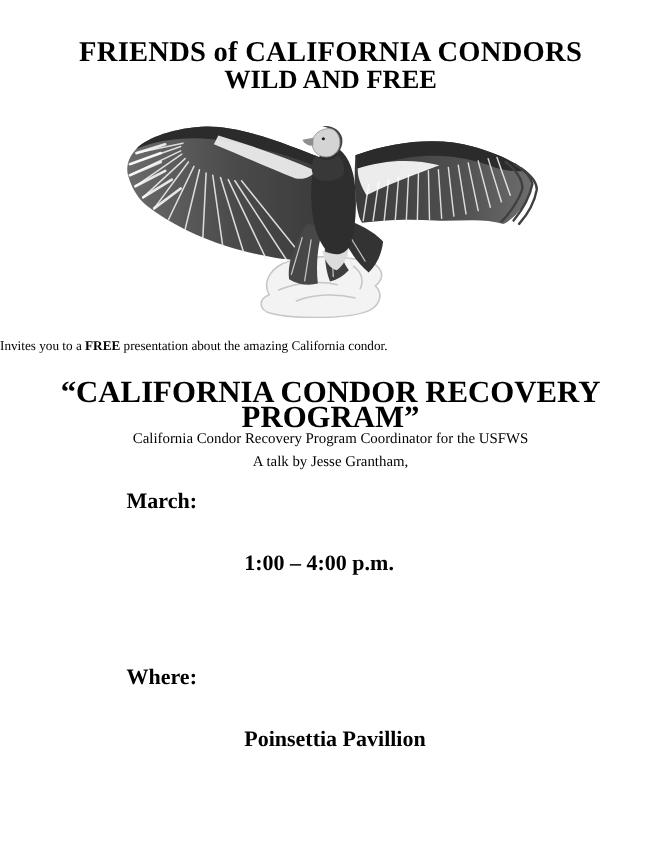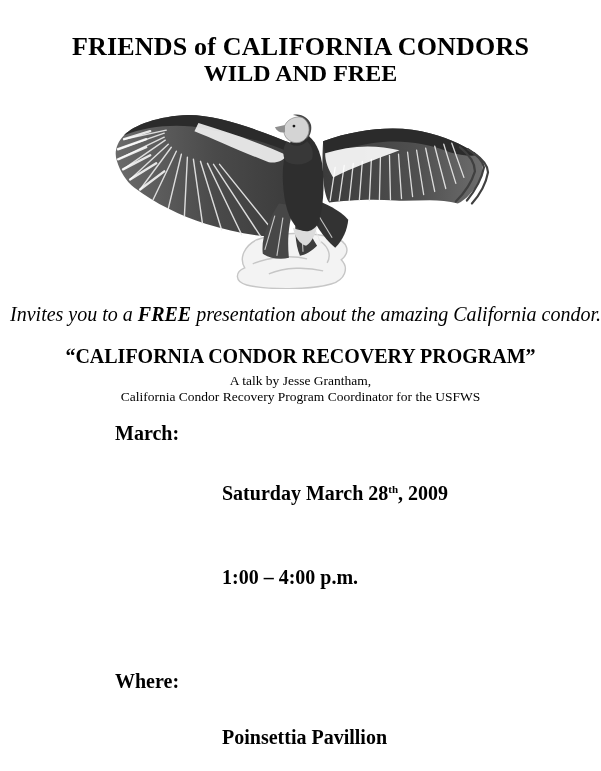--- a/index.html
+++ b/index.html
@@ -27,29 +27,28 @@
     line-height: 23px;
     text-align: center;
   }
   .condor-wrap {
     margin: 18px auto 0 auto;
     width: 384px;
     height: 186px;
   }
   .invite {
     margin: 15px 0 0 0;
-    font-size: 20px;
+    font-size: 12px;
     line-height: 20px;
-    text-align: right;
+    text-align: left;
     white-space: pre-wrap;
-    font-style: italic;
   }
   .program-title {
     margin: 21px 0 0 0;
-    font-size: 20px;
+    font-size: 28px;
     font-weight: bold;
     line-height: 23px;
     text-align: center;
   }
   .sub-line {
     font-size: 13.5px;
     line-height: 15.5px;
     text-align: center;
   }
   .sub-line.first { margin-top: 5px; }
@@ -172,27 +171,26 @@
         <path d="M174,22 L164,24 C166,28 170,30 174,29 Z" fill="#8f8f8f"></path>
         <circle cx="183" cy="23" r="1.4" fill="#1a1a1a"></circle>
         <path d="M176,38 C172,44 171,52 175,58 C183,63 194,62 201,56 C203,49 201,42 196,38 C190,44 182,44 176,38 Z" fill="#383838"></path>
       </g>
     </svg>
   </div>
 
   <p class="invite"><span>Invites you to a </span><b>FREE</b><span> presentation about the amazing California condor.</span></p>
 
   <h3 class="program-title">“CALIFORNIA CONDOR RECOVERY PROGRAM”</h3>
+  <div class="sub-line">California Condor Recovery Program Coordinator for the USFWS</div>
   <div class="sub-line first">A talk by Jesse Grantham,</div>
-  <div class="sub-line">California Condor Recovery Program Coordinator for the USFWS</div>
 
   <div class="info-row when">
     <div class="info-label">March:</div>
     <div class="info-value">
-      <div><span>Saturday March 28</span><sup>th</sup><span>, 2009</span></div>
       <div>1:00 – 4:00 p.m.</div>
     </div>
   </div>
 
   <div class="info-row where">
     <div class="info-label">Where:</div>
     <div class="info-value">
       <div>Poinsettia Pavillion</div>
       
       

